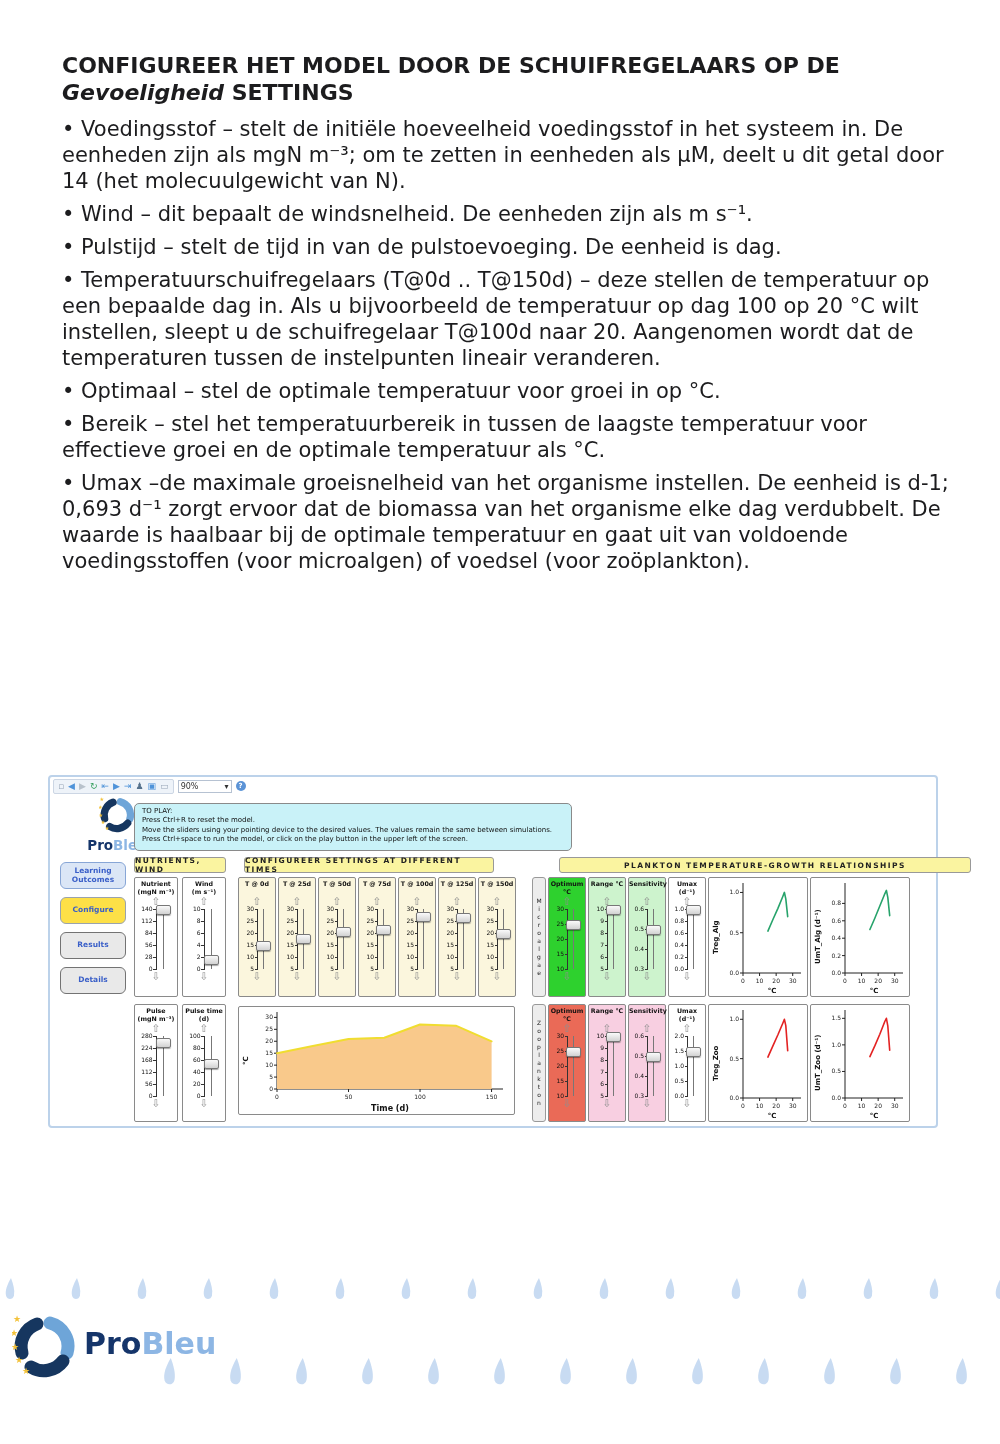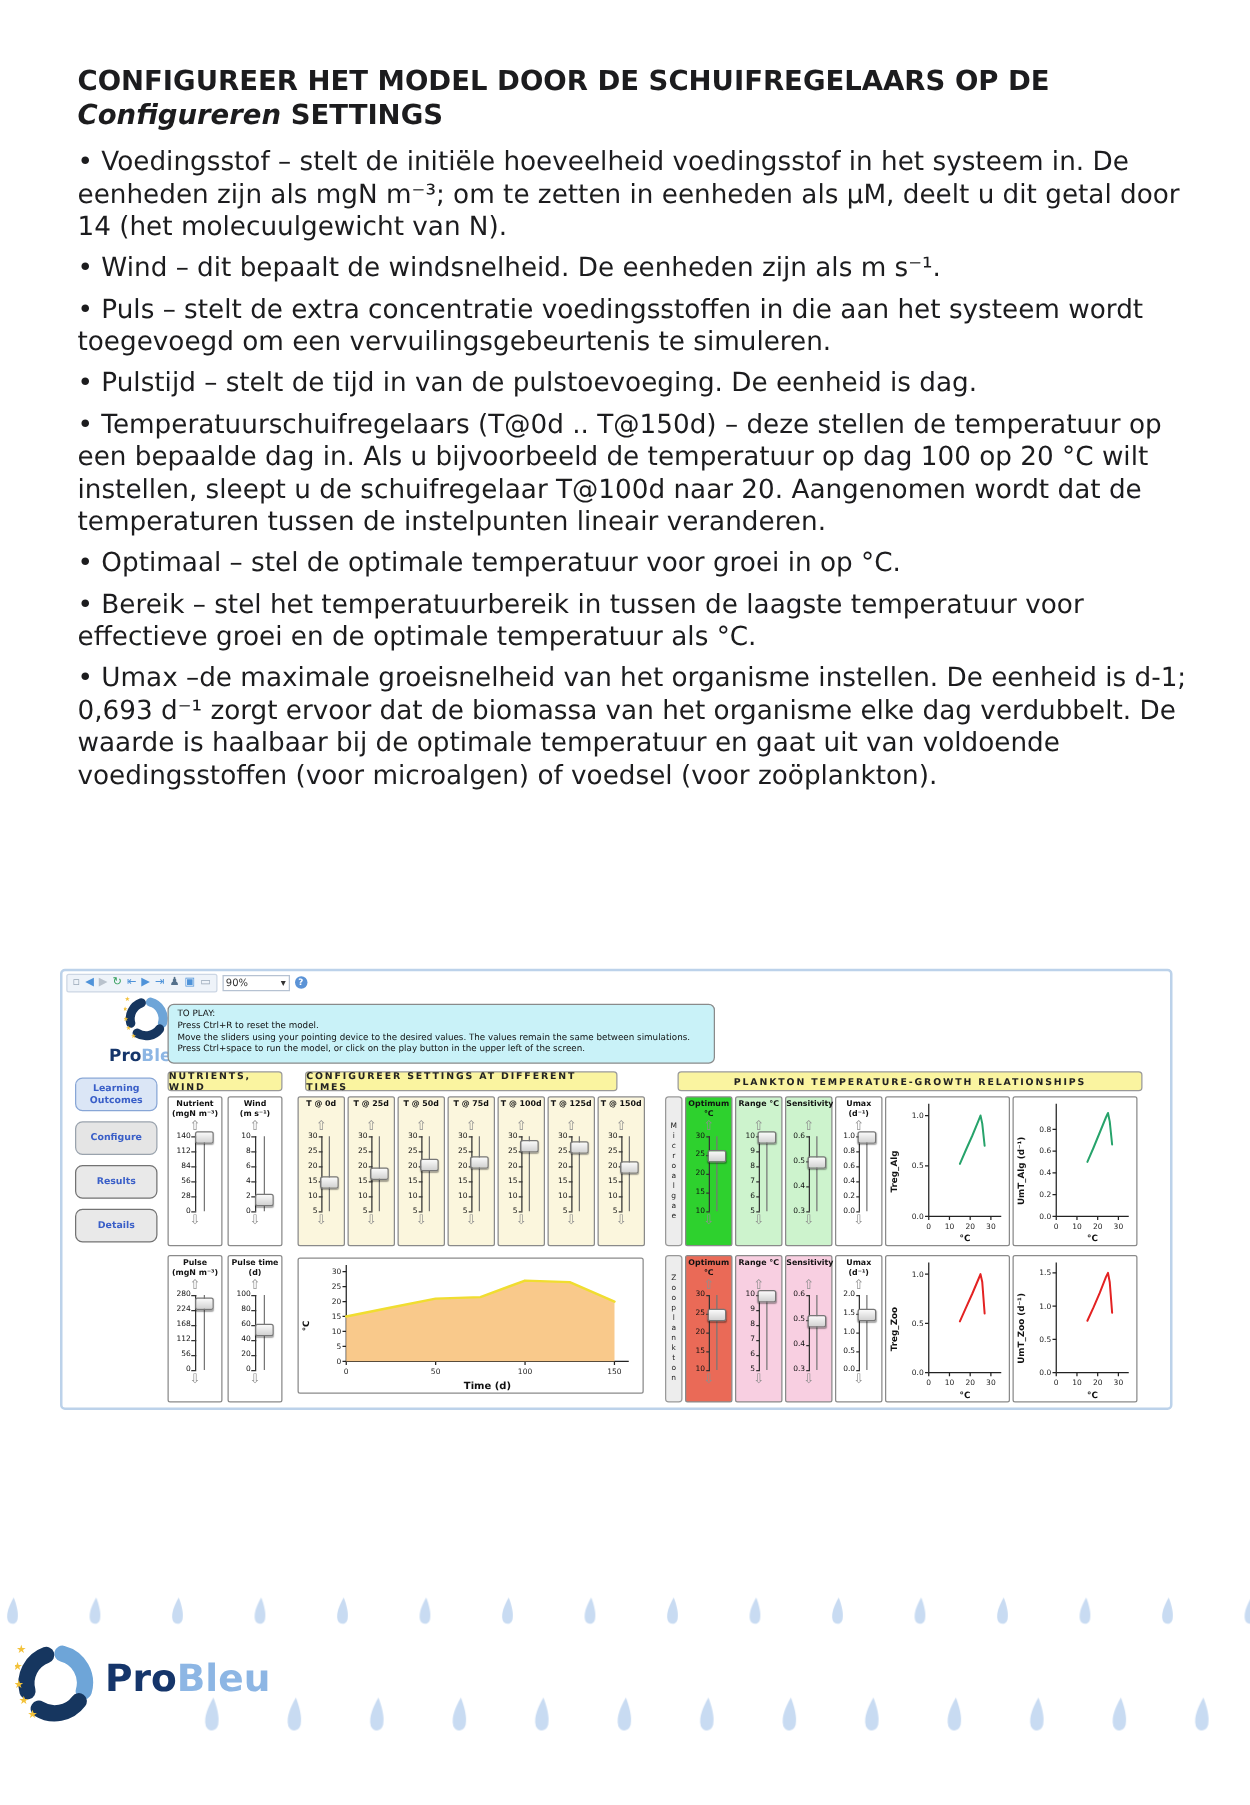--- a/index.html
+++ b/index.html
@@ -28,21 +28,21 @@
            border:1px solid #8a8a8a;border-radius:5px;padding:3px 7px;font-size:7px;
            line-height:9.4px;color:#111;box-sizing:border-box;}
   .hdr{position:absolute;top:80px;height:16px;background:#faf4a0;border:1px solid #999;
        border-radius:3px;font-size:7.5px;font-weight:bold;letter-spacing:1.5px;color:#222;
        display:flex;align-items:center;justify-content:center;box-sizing:border-box;}
   #sidebar{position:absolute;left:10px;top:85px;width:66px;}
   .sbtn{height:27px;margin-bottom:8px;border-radius:6px;font-size:7.5px;line-height:8.5px;
         display:flex;align-items:center;justify-content:center;text-align:center;color:#3a5fc8;
         font-weight:600;cursor:pointer;padding:1px;box-sizing:border-box;}
   .sb-blue{background:#dbe6f6;border:1px solid #88a6d6;}
-  .sb-yellow{background:#e5e5e5;border:1px solid #9aa3ad;}
+  .sb-yellow{background:#fde047;border:1px solid #9aa3ad;}
   .sb-gray{background:#e9e9e9;border:1px solid #737373;}
   .flexrow{position:absolute;display:flex;gap:2px;}
   .sl{position:relative;box-sizing:border-box;border:1px solid #8a8a8a;border-radius:2px;background:#fff;}
   .temp-sl{flex:1;background:#fbf6dd;}
   .plk-sl{width:38px;}
   .bg-galg{background:#2ed12e;} .bg-lgalg{background:#cdf3cd;}
   .bg-rzoo{background:#ea6a57;} .bg-lrzoo{background:#f8cfe1;}
   .sl-title{height:16px;margin-top:2px;font-size:6.3px;font-weight:bold;line-height:7.5px;
             text-align:center;white-space:pre-line;color:#111;}
   .sl-arrow{height:11px;text-align:center;font-size:10.5px;line-height:10px;color:#8f8f8f;cursor:pointer;}
@@ -67,25 +67,24 @@
   .cxl{font-size:7px;font-weight:bold;fill:#111;}
   .time-panel .cxl{font-size:8px;}
   
   .big-logo{position:absolute;left:12px;top:1308px;display:flex;align-items:center;gap:8px;}
   .big-logo .logo-text{font-size:30px;}
 </style>
 </head>
 <body>
 
 <div class="doc">
-  <h1><span>CONFIGUREER HET MODEL DOOR DE SCHUIFREGELAARS OP DE</span><br><em>Configureren</em><span> SETTINGS</span></h1>
+  <h1><span>CONFIGUREER HET MODEL DOOR DE SCHUIFREGELAARS OP DE</span><br><em>Gevoeligheid</em><span> SETTINGS</span></h1>
   <div id="paras">
       <p class="para">• Voedingsstof – stelt de initiële hoeveelheid voedingsstof in het systeem in. De eenheden zijn als mgN m⁻³; om te zetten in eenheden als µM, deelt u dit getal door 14 (het molecuulgewicht van N).</p>
       <p class="para">• Wind – dit bepaalt de windsnelheid. De eenheden zijn als m s⁻¹.</p>
-      <p class="para">• Puls – stelt de extra concentratie voedingsstoffen in die aan het systeem wordt toegevoegd om een vervuilingsgebeurtenis te simuleren.</p>
       <p class="para">• Pulstijd – stelt de tijd in van de pulstoevoeging. De eenheid is dag.</p>
       <p class="para">• Temperatuurschuifregelaars (T@0d .. T@150d) – deze stellen de temperatuur op een bepaalde dag in. Als u bijvoorbeeld de temperatuur op dag 100 op 20 °C wilt instellen, sleept u de schuifregelaar T@100d naar 20. Aangenomen wordt dat de temperaturen tussen de instelpunten lineair veranderen.</p>
       <p class="para">• Optimaal – stel de optimale temperatuur voor groei in op °C.</p>
       <p class="para">• Bereik – stel het temperatuurbereik in tussen de laagste temperatuur voor effectieve groei en de optimale temperatuur als °C.</p>
       <p class="para">•  Umax –de maximale groeisnelheid van het organisme instellen. De eenheid is d-1; 0,693 d⁻¹ zorgt ervoor dat de biomassa van het organisme elke dag verdubbelt. De waarde is haalbaar bij de optimale temperatuur en gaat uit van voldoende voedingsstoffen (voor microalgen) of voedsel (voor zoöplankton).</p>
     </div>
 </div>
 
 <div class="app">
   <div class="toolbar">
@@ -129,21 +128,21 @@
 
   <div class="infobox" id="infobox">
       <div>TO  PLAY:</div>
       <div>Press  Ctrl+R  to  reset  the  model.</div>
       <div>Move  the  sliders  using  your  pointing  device  to  the  desired  values.  The  values  remain  the  same  between  simulations.</div>
       <div>Press  Ctrl+space  to  run  the  model,  or  click  on  the  play  button  in  the  upper  left  of  the  screen.</div>
     </div>
 
   <div class="hdr" style="left:84px;width:92px;">NUTRIENTS,  WIND</div>
   <div class="hdr" style="left:194px;width:250px;">CONFIGUREER  SETTINGS  AT  DIFFERENT  TIMES</div>
-  <div class="hdr" style="left:492px;width:372px;">PLANKTON  TEMPERATURE-GROWTH  RELATIONSHIPS</div>
+  <div class="hdr" style="left:509px;width:412px;">PLANKTON  TEMPERATURE-GROWTH  RELATIONSHIPS</div>
 
   <div id="sidebar">
       <div class="sbtn sb-blue">Learning Outcomes</div>
       <div class="sbtn sb-yellow">Configure</div>
       <div class="sbtn sb-gray">Results</div>
       <div class="sbtn sb-gray">Details</div>
     </div>
 
   <div class="sl" style="position:absolute;left:84px;top:100px;width:44px;height:120px;">
       <div class="sl-title">Nutrient

